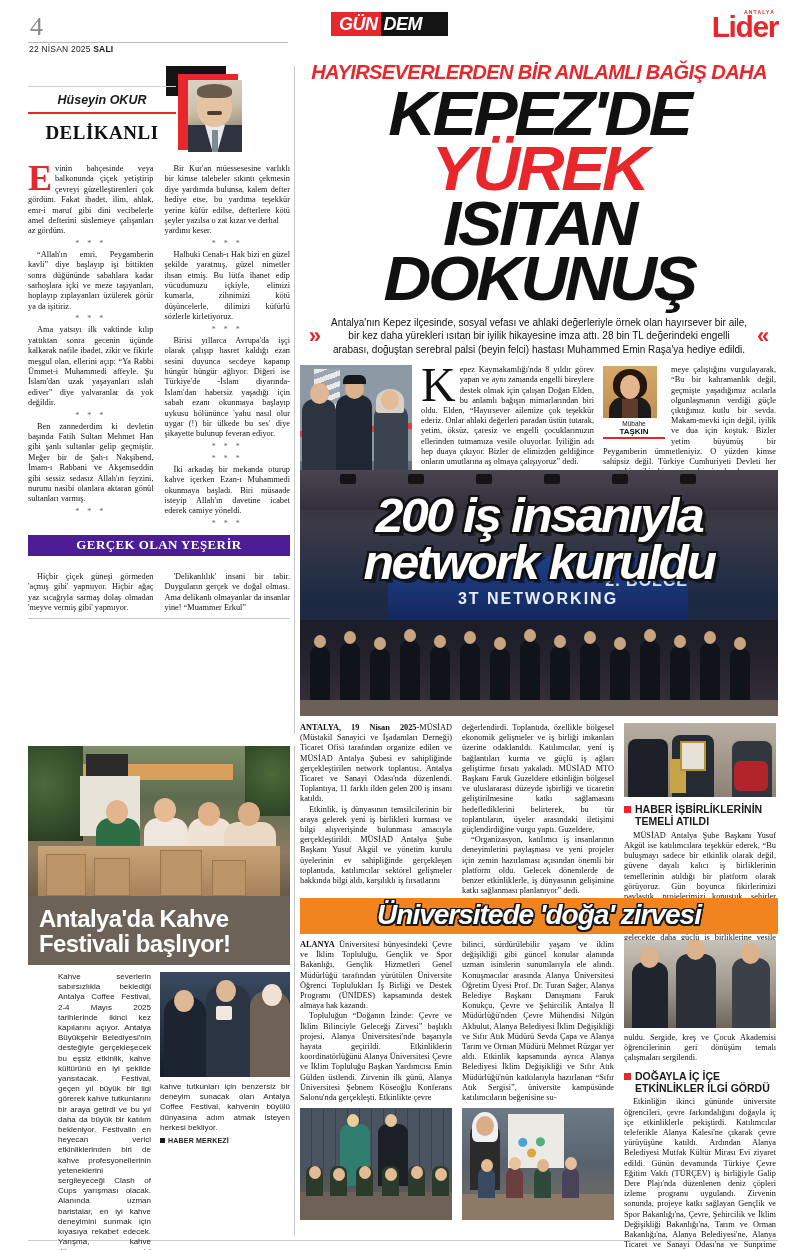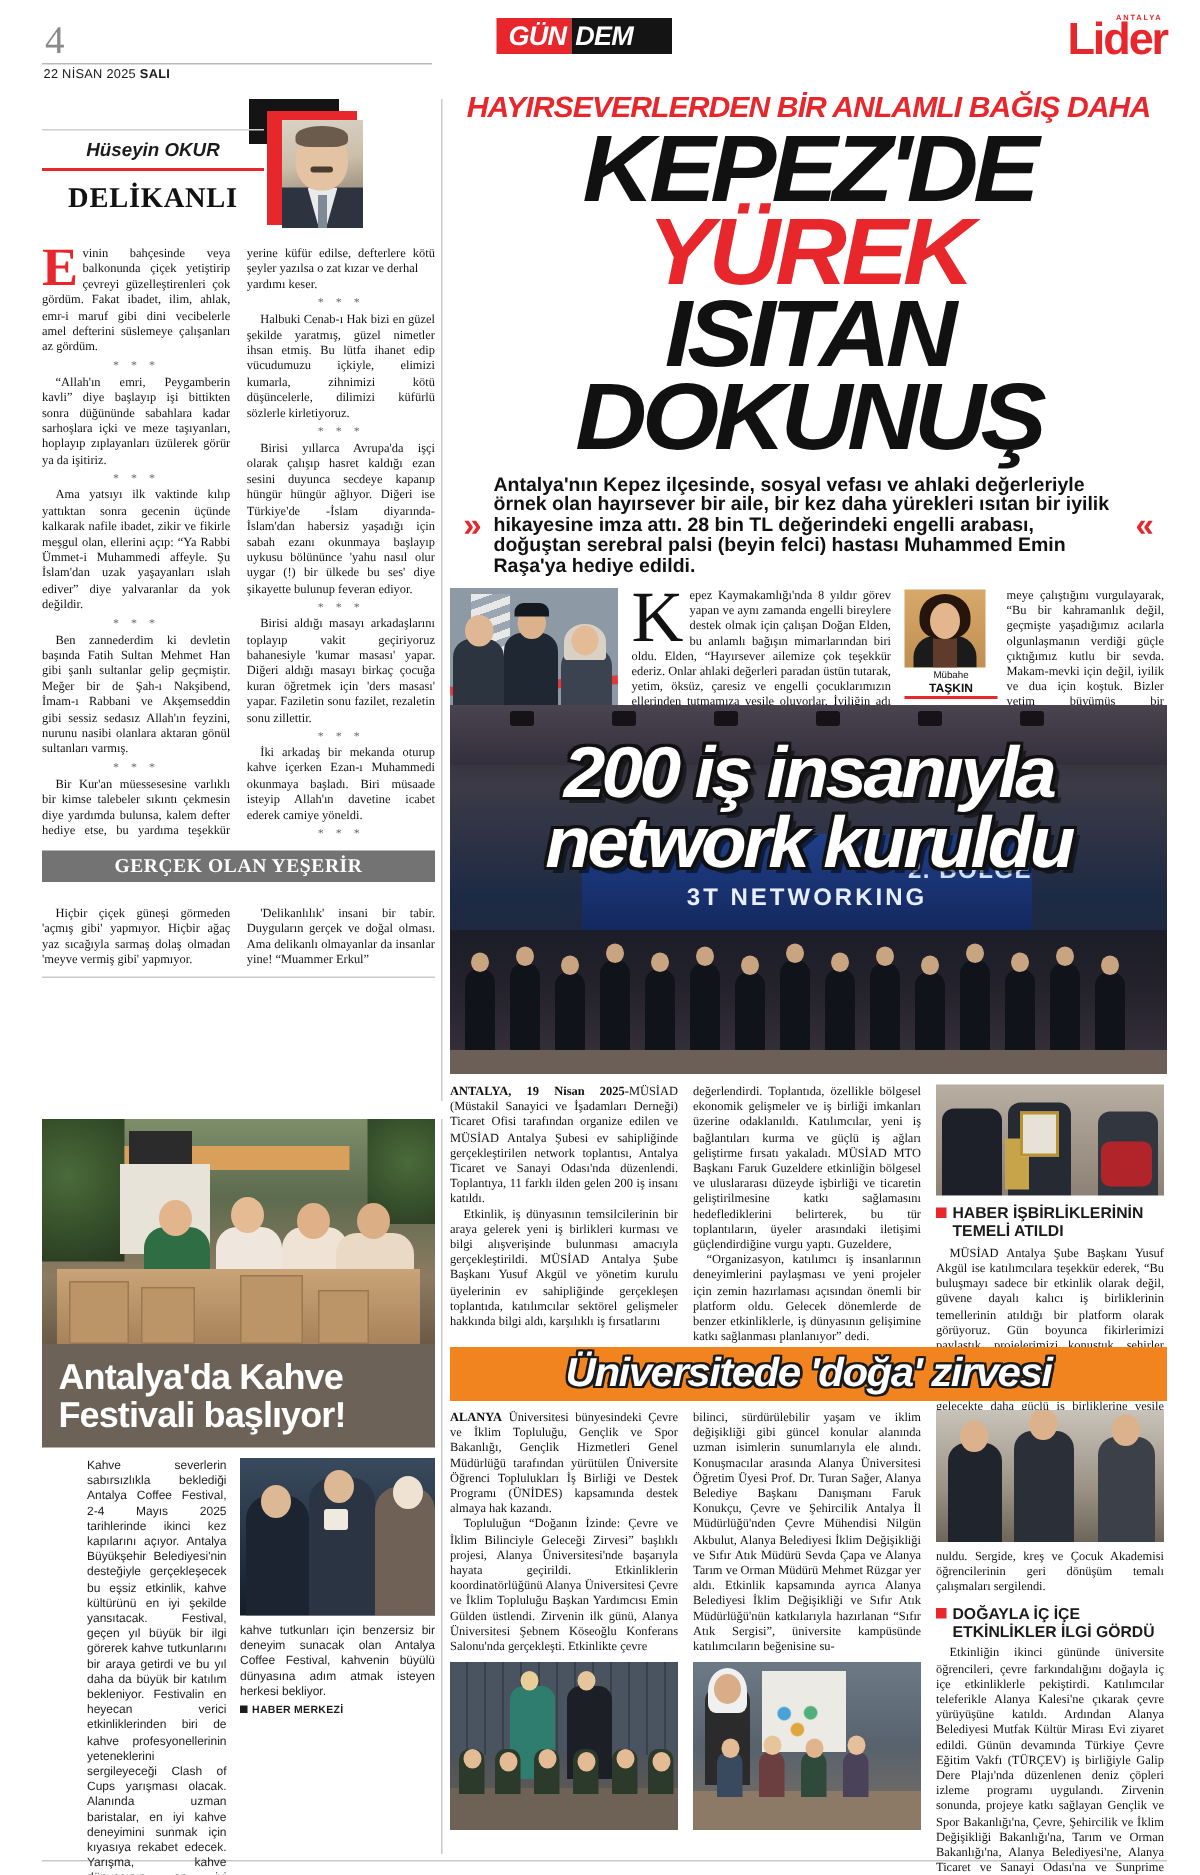--- a/index.html
+++ b/index.html
@@ -131,21 +131,21 @@
     font-size: 8px; line-height: 11px; text-indent: 0; margin: 1px 0;
   }
   .dropcap {
     float: left; font-family: "Liberation Serif", serif;
     font-size: 36px; line-height: 27px; font-weight: 700;
     color: #e8272c; margin: 1px 3px 0 0;
   }
 
   .gercek-box { margin-top: 6px; border-bottom: 1px solid #c9c9c9; padding-bottom:5px;}
   .gercek-head {
-    background: #737373; color:#fff; text-align:center;
+    background: #4c1d95; color:#fff; text-align:center;
     font-family: "Liberation Serif", serif; font-weight: 700;
     font-size: 13px; letter-spacing:.4px; padding: 2px 0 3px;
   }
   .gercek-body { column-count: 2; column-gap: 11px; padding-top: 16px; }
   .gercek-body p {
     font-family: "Liberation Serif", serif;
     font-size: 8.3px; line-height: 10.4px; text-align: justify;
     text-indent: 9px; margin: 0;
   }
 
@@ -219,22 +219,22 @@
     transform: scaleX(1.05); transform-origin: center;
   }
   .lead-hl .red { color: #e8272c; }
   .lead-sub-wrap {
     display:flex; align-items:center; justify-content:center; gap:8px;
     margin-top: 10px;
   }
   .chev { color:#e8272c; font-size:22px; font-weight:700; line-height:1; font-family:"Liberation Sans",sans-serif;}
   .lead-sub {
     font-family: "Liberation Sans", sans-serif;
-    font-weight: 700; font-size: 13px; line-height: 13.4px;
-    color: #111; width: 420px;
+    font-weight: 400; font-size: 10px; line-height: 13.4px;
+    text-align: center; color: #111; width: 420px;
   }
 
   .lead-body { display: flex; gap: 9px; margin-top: 9px; }
   .lead-photo {
     width: 112px; height: 182px; position: relative; overflow: hidden;
     background: linear-gradient(180deg,#9aa3ad 0%,#6d7680 45%,#4b5259 100%);
   }
   .lp-wall { position:absolute; left:0; top:0; width:112px; height:96px; background:#8d9aa6; }
   .lp-stripe { position:absolute; left:14px; top:4px; width:26px; height:62px; background:repeating-linear-gradient(160deg,#e8e8e8 0 5px,#9aa6b2 5px 10px); }
   .lp-tape { position:absolute; left:0; top:62px; width:112px; height:6px; background:repeating-linear-gradient(90deg,#e23a3a 0 9px,#ffffff 9px 18px); transform:rotate(-4deg); }
@@ -465,21 +465,20 @@
       <p class="sep">* * *</p>
       <p>Ben zannederdim ki devletin başında Fatih Sultan Mehmet Han gibi şanlı sultanlar gelip geçmiştir. Meğer bir de Şah-ı Nakşibend, İmam-ı Rabbani ve Akşemseddin gibi sessiz sedasız Allah'ın feyzini, nurunu nasibi olanlara aktaran gönül sultanları varmış.</p>
       <p class="sep">* * *</p>
       <p>Bir Kur'an müessesesine varlıklı bir kimse talebeler sıkıntı çekmesin diye yardımda bulunsa, kalem defter hediye etse, bu yardıma teşekkür yerine küfür edilse, defterlere kötü şeyler yazılsa o zat kızar ve derhal</p>
       <p class="first">yardımı keser.</p>
       <p class="sep">* * *</p>
       <p>Halbuki Cenab-ı Hak bizi en güzel şekilde yaratmış, güzel nimetler ihsan etmiş. Bu lütfa ihanet edip vücudumuzu içkiyle, elimizi kumarla, zihnimizi kötü düşüncelerle, dilimizi küfürlü sözlerle kirletiyoruz.</p>
       <p class="sep">* * *</p>
       <p>Birisi yıllarca Avrupa'da işçi olarak çalışıp hasret kaldığı ezan sesini duyunca secdeye kapanıp hüngür hüngür ağlıyor. Diğeri ise Türkiye'de -İslam diyarında- İslam'dan habersiz yaşadığı için sabah ezanı okunmaya başlayıp uykusu bölününce 'yahu nasıl olur uygar (!) bir ülkede bu ses' diye şikayette bulunup feveran ediyor.</p>
       <p class="sep">* * *</p>
-      <p>Birisi aldığı masayı arkadaşlarını toplayıp vakit geçiriyoruz bahanesiyle 'kumar masası' yapar. Diğeri aldığı masayı birkaç çocuğa kuran öğretmek için 'ders masası' yapar. Faziletin sonu fazilet, rezaletin sonu zillettir.</p>
       <p class="sep">* * *</p>
       <p>İki arkadaş bir mekanda oturup kahve içerken Ezan-ı Muhammedi okunmaya başladı. Biri müsaade isteyip Allah'ın davetine icabet ederek camiye yöneldi.</p>
       <p class="sep">* * *</p>
     </div>
 
     <div class="gercek-box">
       <div class="gercek-head">GERÇEK OLAN YEŞERİR</div>
       <div class="gercek-body">
         <p>Hiçbir çiçek güneşi görmeden 'açmış gibi' yapmıyor. Hiçbir ağaç yaz sıcağıyla sarmaş dolaş olmadan 'meyve vermiş gibi' yapmıyor.</p>
         <p>'Delikanlılık' insani bir tabir. Duyguların gerçek ve doğal olması. Ama delikanlı olmayanlar da insanlar yine! “Muammer Erkul”</p>

